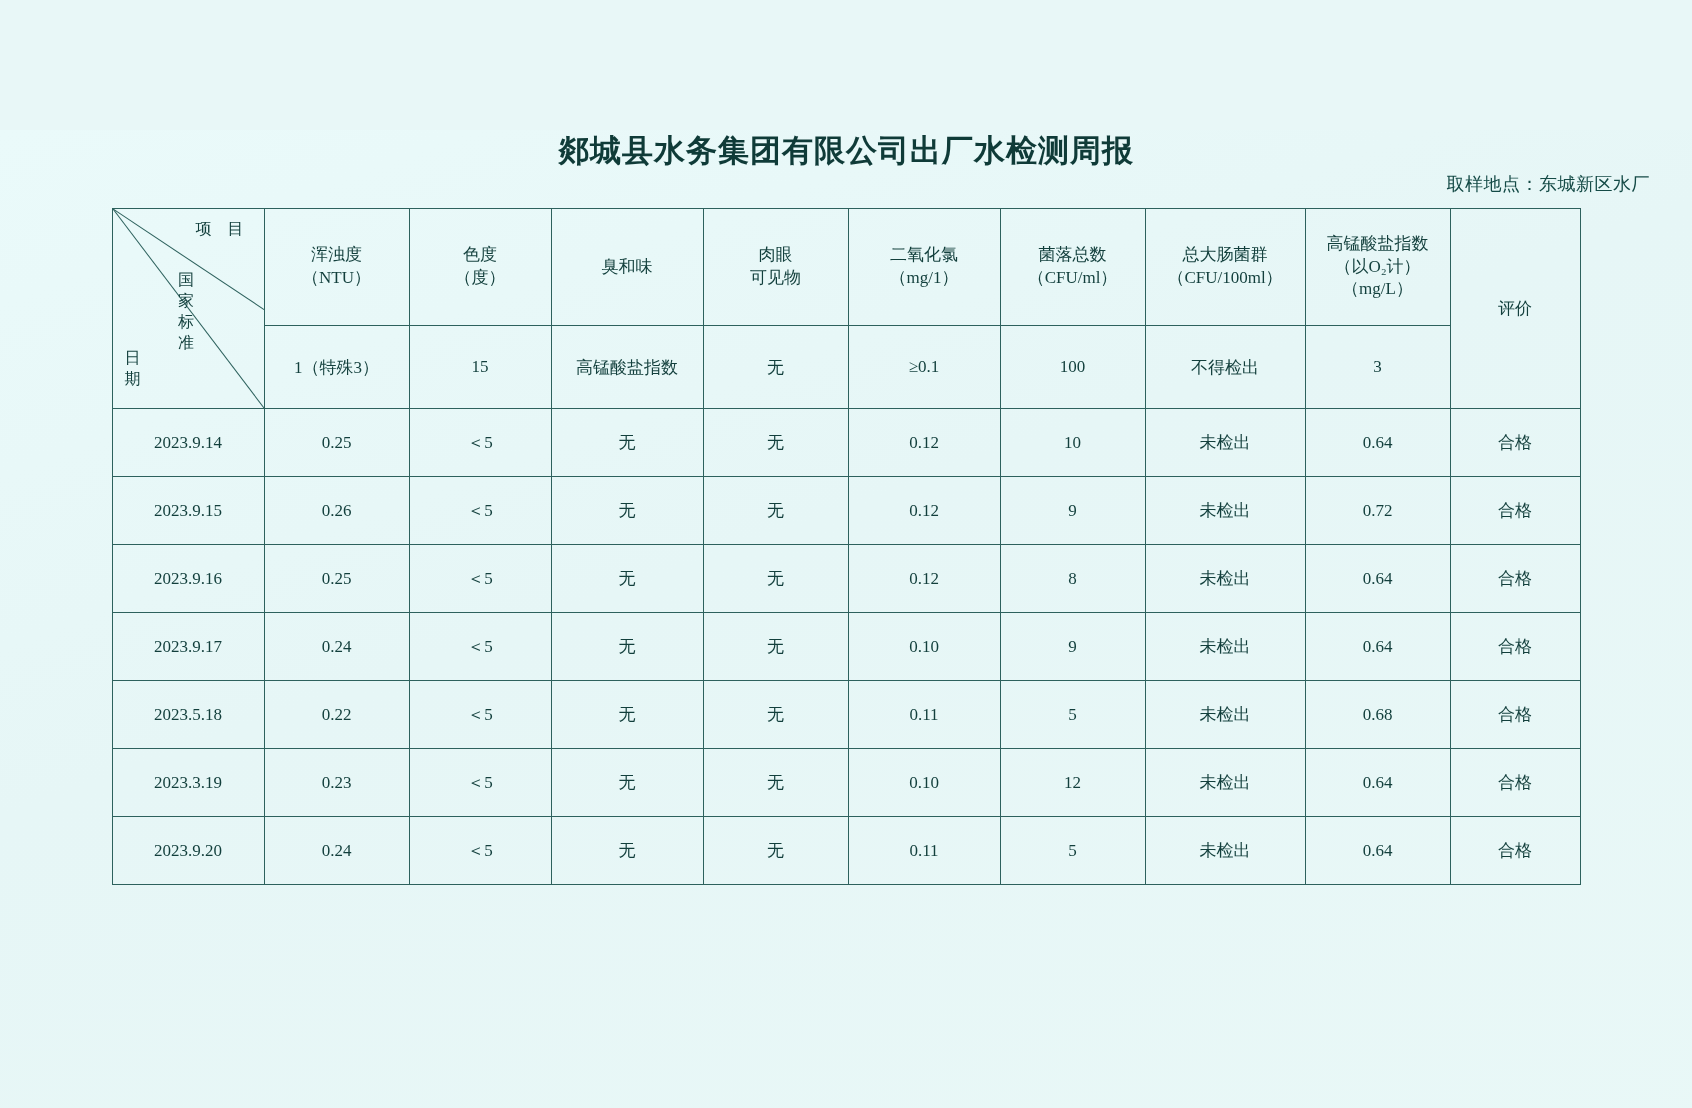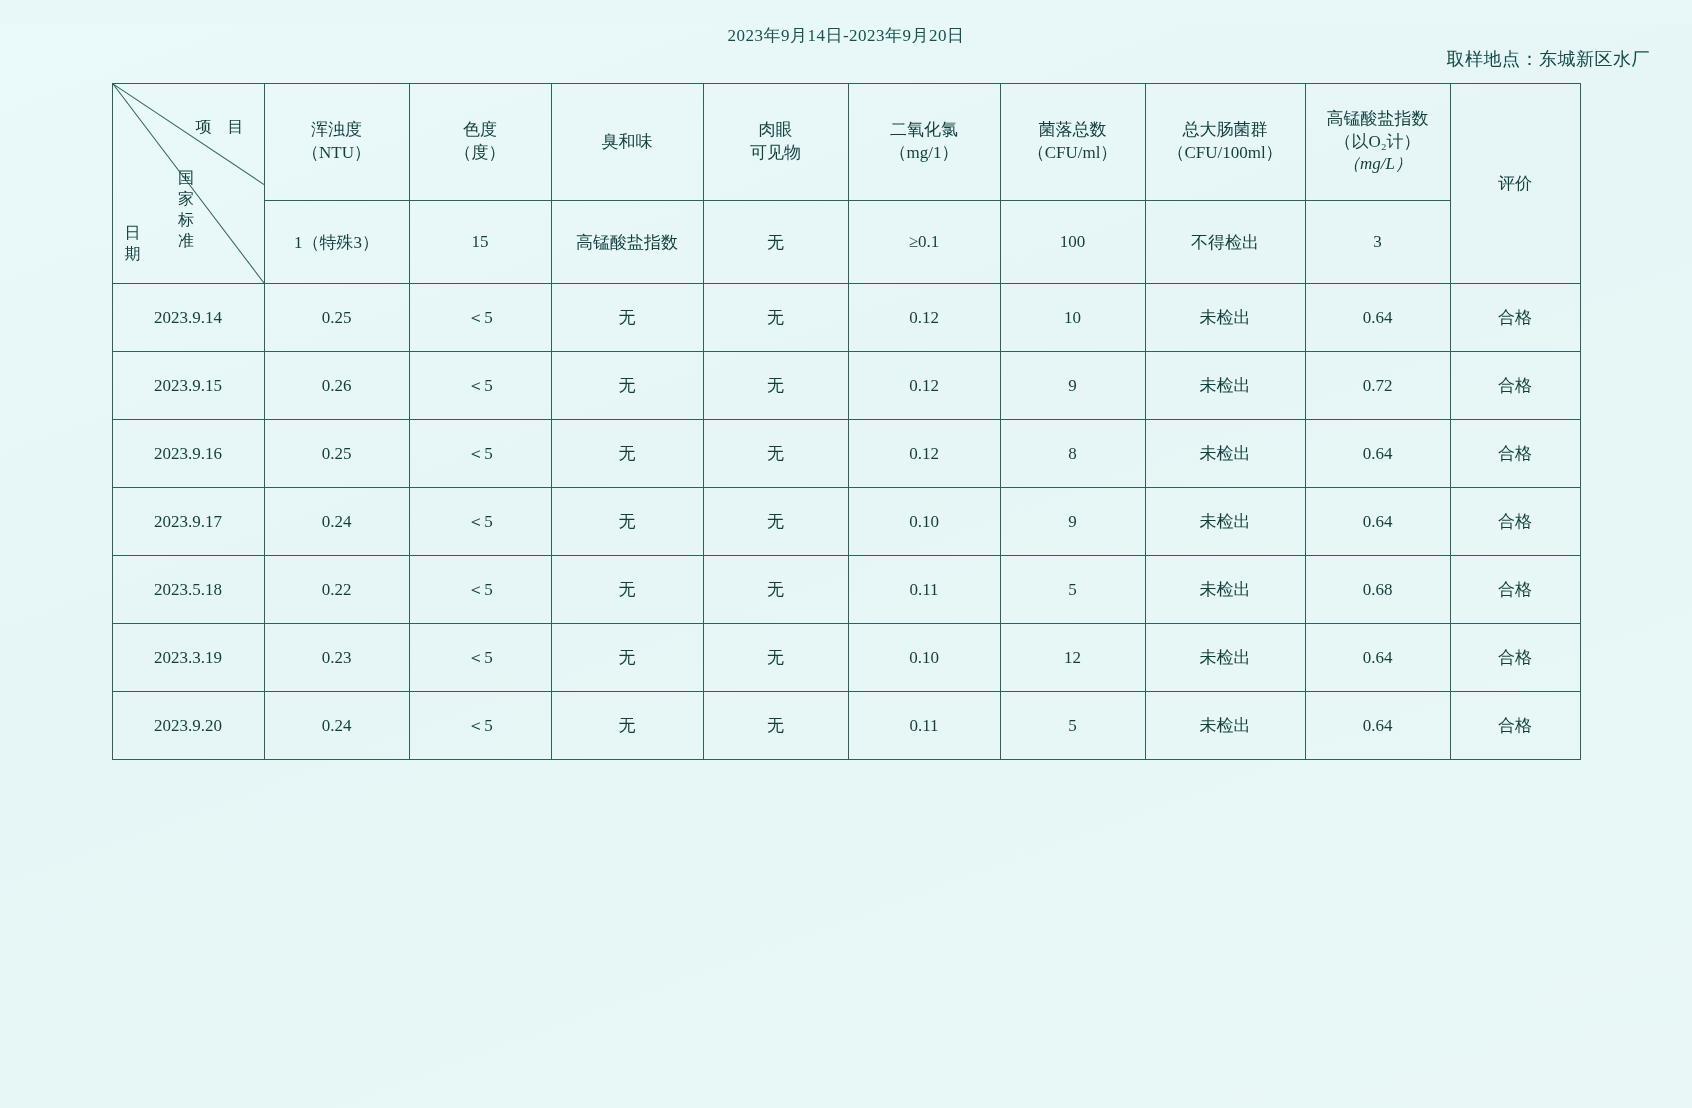--- a/index.html
+++ b/index.html
@@ -57,21 +57,21 @@
     color: #123f3c;
     font-weight: normal;
     padding: 2px 2px;
   }
   .hdr-cell {
     height: 112px;
     line-height: 1.35;
   }
   .hdr-cell .l1 { display: block; }
   .hdr-cell .l2 { display: block; }
-  .hdr-cell .l3 { display: block; font-style: italic; }
+  .hdr-cell .l3 { display: block; }
   .std-row td {
     height: 78px;
     margin-top: 28px;
   }
   .data-row td {
     height: 63px;
   }
   .eval-col {
     width: 130px;
     font-family: Liberation Serif, serif;
@@ -87,21 +87,20 @@
     left: 0;
     top: 0;
     width: 100%;
     height: 100%;
   }
   .corner .lbl {
     position: absolute;
     font-size: 16px;
     color: #123f3c;
     white-space: nowrap;
-    margin-top: 23px;
   }
   .corner .lbl-item {
     top: 10px;
     right: 14px;
     letter-spacing: 6px;
   }
   .corner .lbl-natl {
     top: 52%;
     left: 50%;
     transform: translate(-50%, -50%);
@@ -114,21 +113,21 @@
   }
   .vert-word {
     display: inline-block;
   }
 </style>
 </head>
 <body>
 
 <div class="page">
 
-  <div class="subtitle">2023年9月14日-2023年9月20日</div>
+  <div class="title">郯城县水务集团有限公司出厂水检测周报</div>
   <div class="location">取样地点：东城新区水厂</div>
 
   <table class="report">
     <colgroup>
       <col style="width:152px">
       <col style="width:145px">
       <col style="width:142px">
       <col style="width:152px">
       <col style="width:145px">
       <col style="width:152px">

